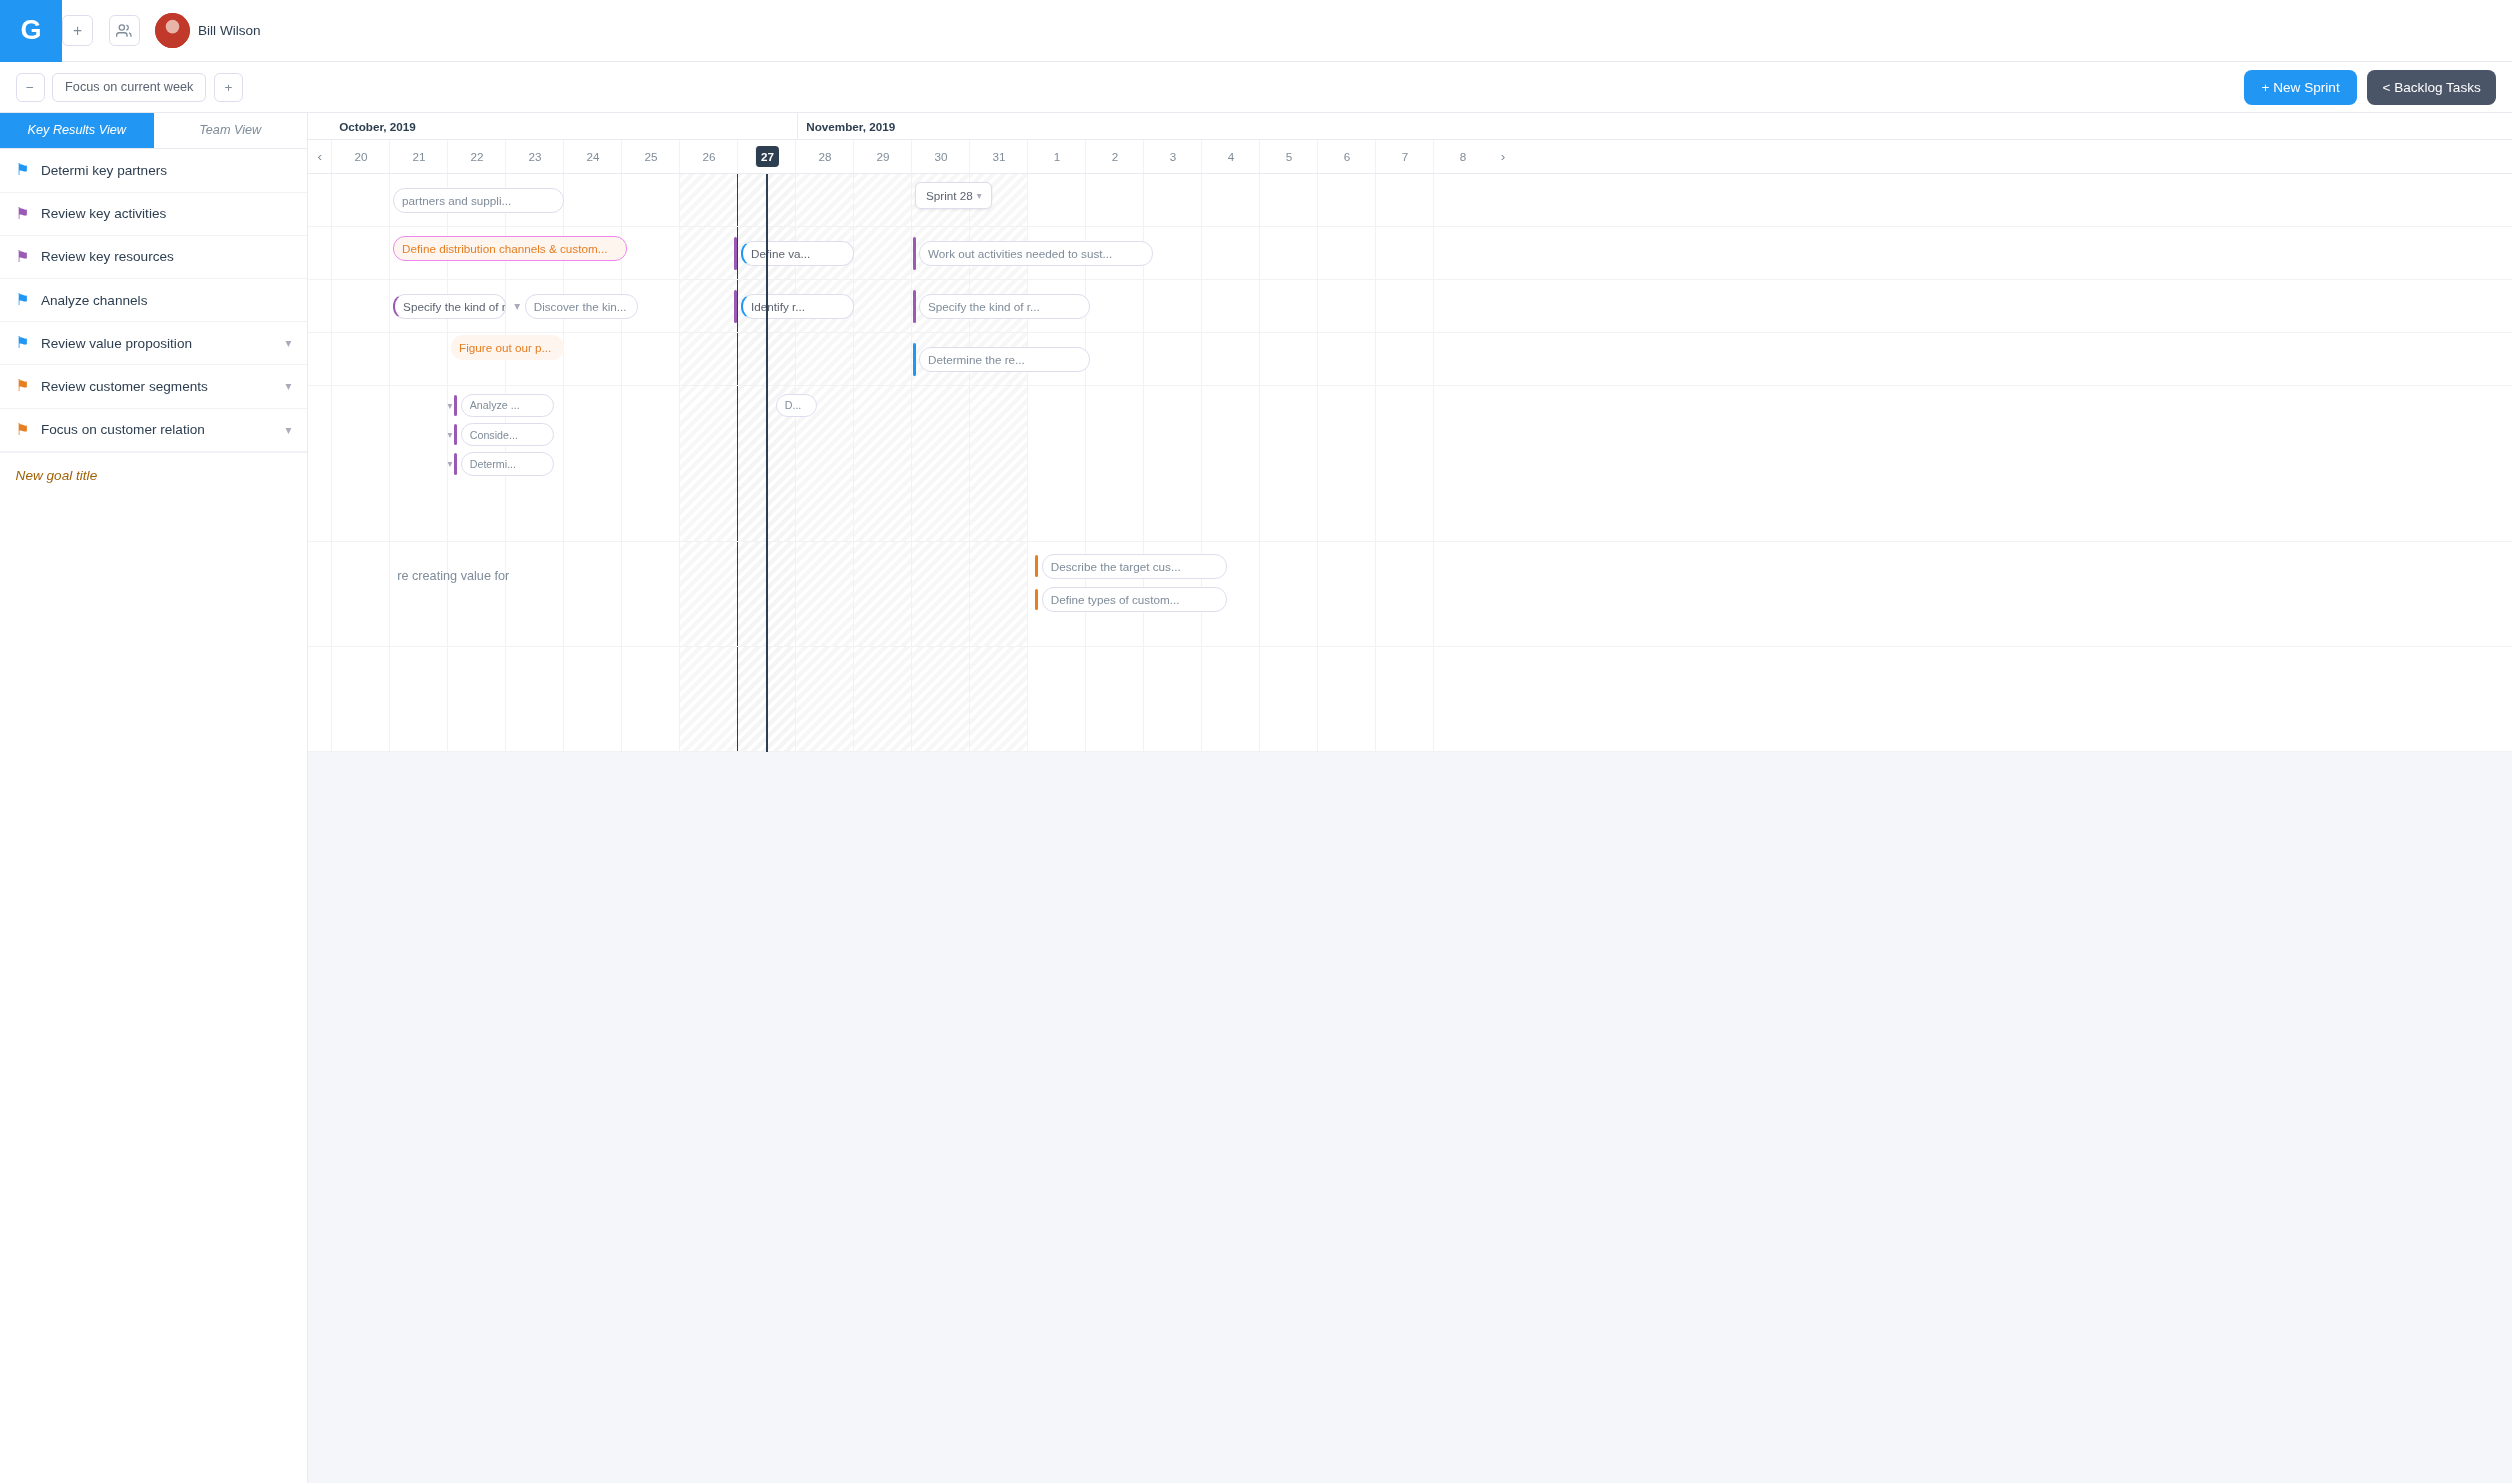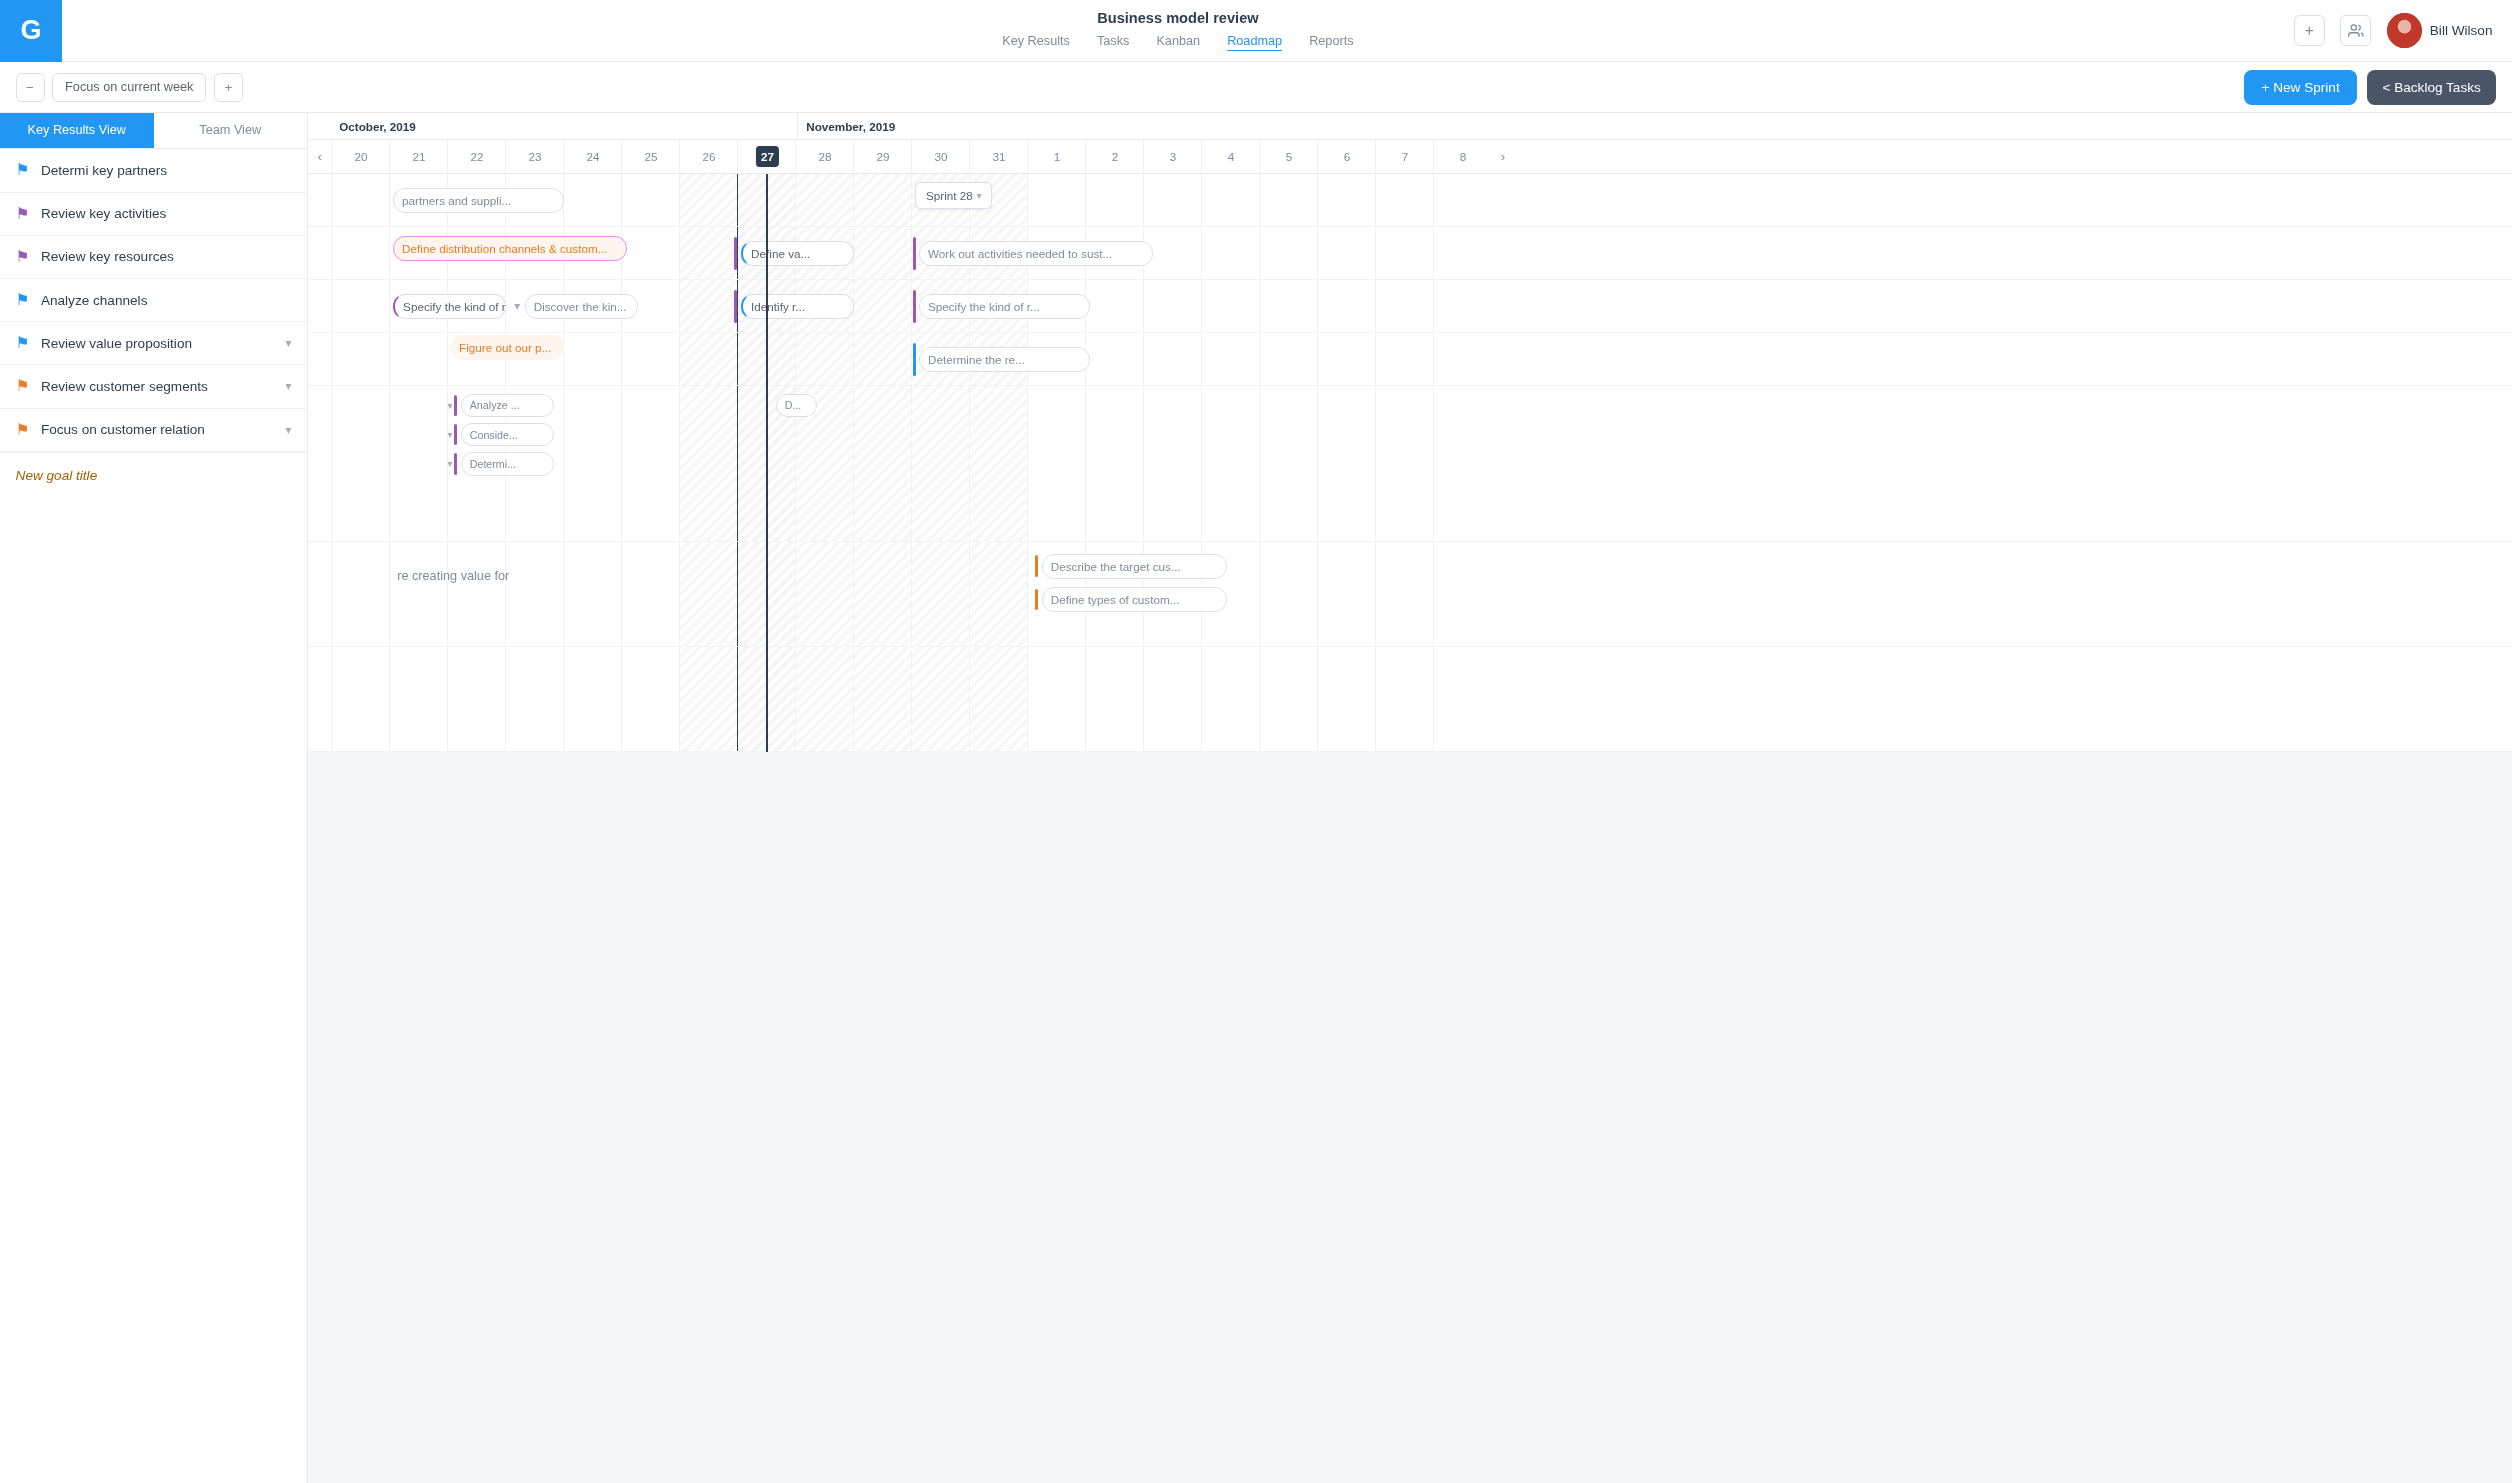--- a/index.html
+++ b/index.html
@@ -73,21 +73,21 @@
     
     .sidebar {
       width: 308px; flex-shrink: 0; background: #fff;
       border-right: 1px solid #e8eaf0; overflow-y: auto;
     }
     .view-tabs {
       display: flex; border-bottom: 1px solid #e8eaf0;
     }
     .view-tab {
       flex: 1; padding: 9.7px 0; text-align: center; font-size: 12.7px;
-      cursor: pointer; color: #7f8c9a; border-bottom: 2.9px solid transparent;
+      cursor: pointer; color: #7f8c9a; border-bottom: 2.9px solid transparent; font-style: italic;
     }
     .view-tab.active {
       color: #fff; background: #2196F3; font-weight: 500;
     }
     .sidebar-item {
       display: flex; align-items: center; padding: 13.6px 15.6px;
       border-bottom: 1px solid #f0f2f5; cursor: pointer;
       position: relative;
     }
     .flag-icon {
@@ -163,30 +163,20 @@
       position: absolute; top: 0; bottom: 0; width: 1.9px;
       background: #2c3e50; z-index: 5; pointer-events: none;
     }
   </style>
 </head>
 <body>
 
 <div class="header">
   <div class="logo-box">
     <span class="logo-text">G</span>
-  </div>
-  <div class="header-center">
-    <div class="project-title">Business model review</div>
-    <div class="nav-tabs">
-      <span class="nav-tab">Key Results</span>
-      <span class="nav-tab">Tasks</span>
-      <span class="nav-tab">Kanban</span>
-      <span class="nav-tab active">Roadmap</span>
-      <span class="nav-tab">Reports</span>
-    </div>
   </div>
   <div class="header-right">
     <div class="icon-btn">+</div>
     <div class="icon-btn">
       <svg width="15.6" height="15.6" viewBox="0 0 24 24" fill="none" stroke="#7f8c9a" stroke-width="2">
         <path d="M17 21v-2a4 4 0 0 0-4-4H5a4 4 0 0 0-4 4v2"></path>
         <circle cx="9" cy="7" r="4"></circle>
         <path d="M23 21v-2a4 4 0 0 0-3-3.87"></path>
         <path d="M16 3.13a4 4 0 0 1 0 7.75"></path>
       </svg>

